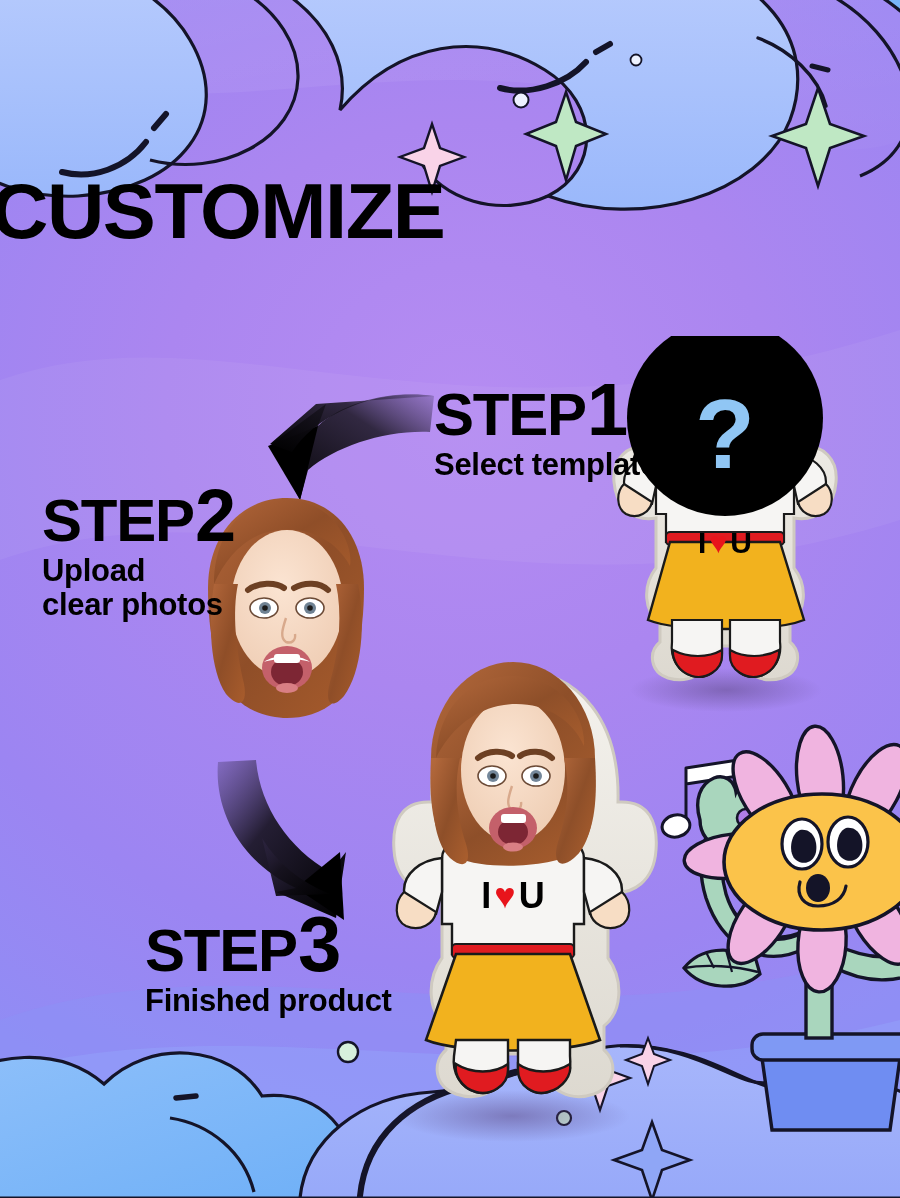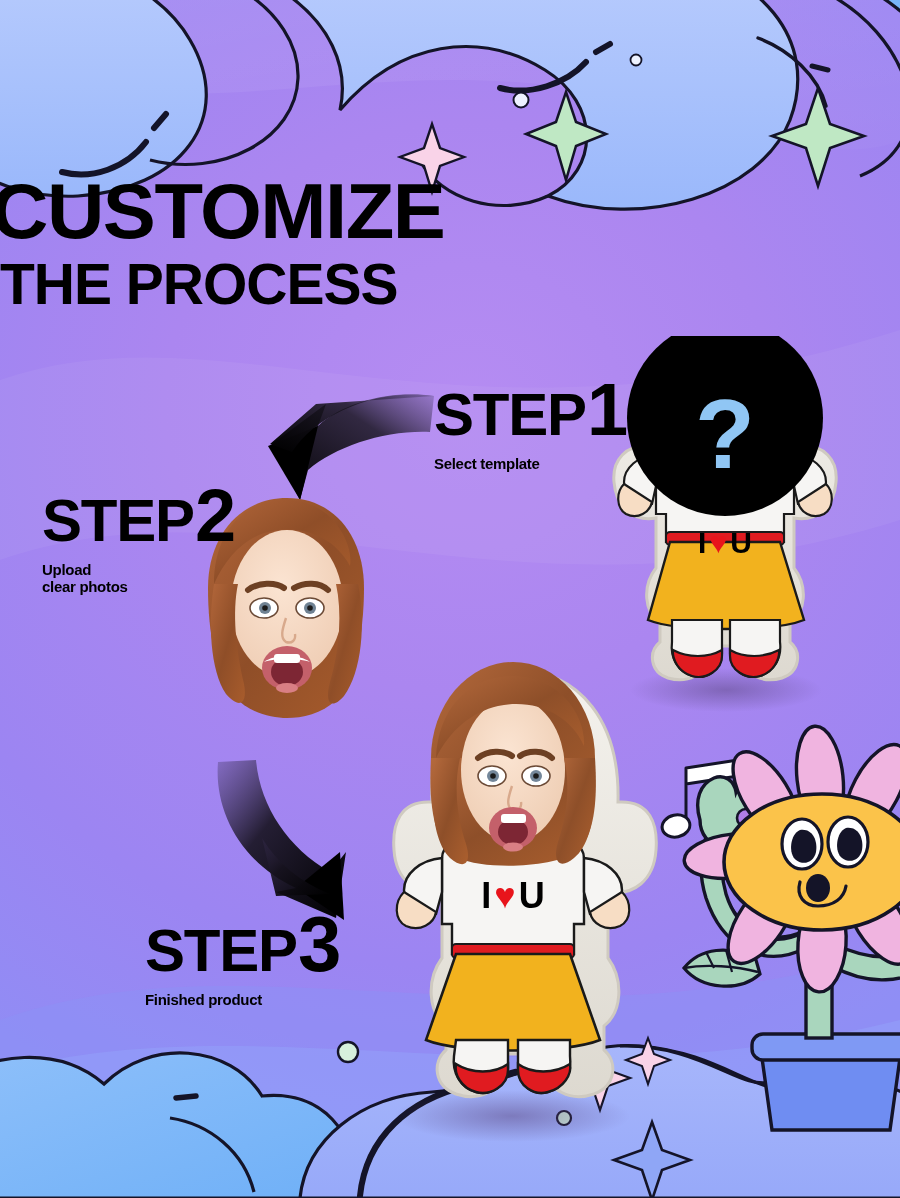--- a/index.html
+++ b/index.html
@@ -22,21 +22,21 @@
   }
   .title-sub{
     font-size:57px;line-height:1.0;font-weight:900;color:#000;
     letter-spacing:-1px;margin:8px 0 0 0;
   }
 
   .step-block{position:absolute;z-index:35;}
   .step-head{display:flex;align-items:flex-end;line-height:.8;}
   .step-word{font-size:60px;font-weight:900;color:#000;letter-spacing:-1.2px;}
   .step-num{font-size:74px;font-weight:900;color:#000;letter-spacing:-3px;margin-left:1px;line-height:.78;}
-  .step-desc{font-size:15px;font-weight:800;color:#000;letter-spacing:-.3px;margin-top:17px;line-height:1.12;}
+  .step-desc{font-size:31px;font-weight:800;color:#000;letter-spacing:-.3px;margin-top:9px;line-height:1.12;}
 
   #step1{left:434px;top:381px;}
   #step2{left:42px;top:487px;}
   #step3{left:145px;top:914px;}
   #step3 .step-num{font-size:78px;}
 
   
   .doll{position:absolute;z-index:25;}
   #doll-template{left:594px;top:336px;width:262px;height:360px;}
   #doll-finished{left:368px;top:662px;width:290px;height:460px;}
@@ -211,21 +211,20 @@
       <ellipse cx="818" cy="888" rx="12" ry="14" fill="#141428"></ellipse>
       <path d="M800,882 C796,896 804,906 818,906 C834,906 844,898 846,886" fill="none" stroke="#141428" stroke-width="3.2" stroke-linecap="round"></path>
     </g>
 
     <ellipse cx="726" cy="690" rx="96" ry="22" fill="url(#shadowG)"></ellipse>
     <ellipse cx="512" cy="1116" rx="118" ry="26" fill="url(#shadowG)"></ellipse>
   </svg>
 
   <div class="title-wrap">
     <div class="title-main">CUSTOMIZE</div>
-    <div class="title-sub">THE PROCESS</div>
   </div>
 
   <div class="step-block" id="step1">
     <div class="step-head">
       <span class="step-word">STEP</span>
       <span class="step-num">1</span>
     </div>
     <div class="step-desc">Select template</div>
   </div>
 

